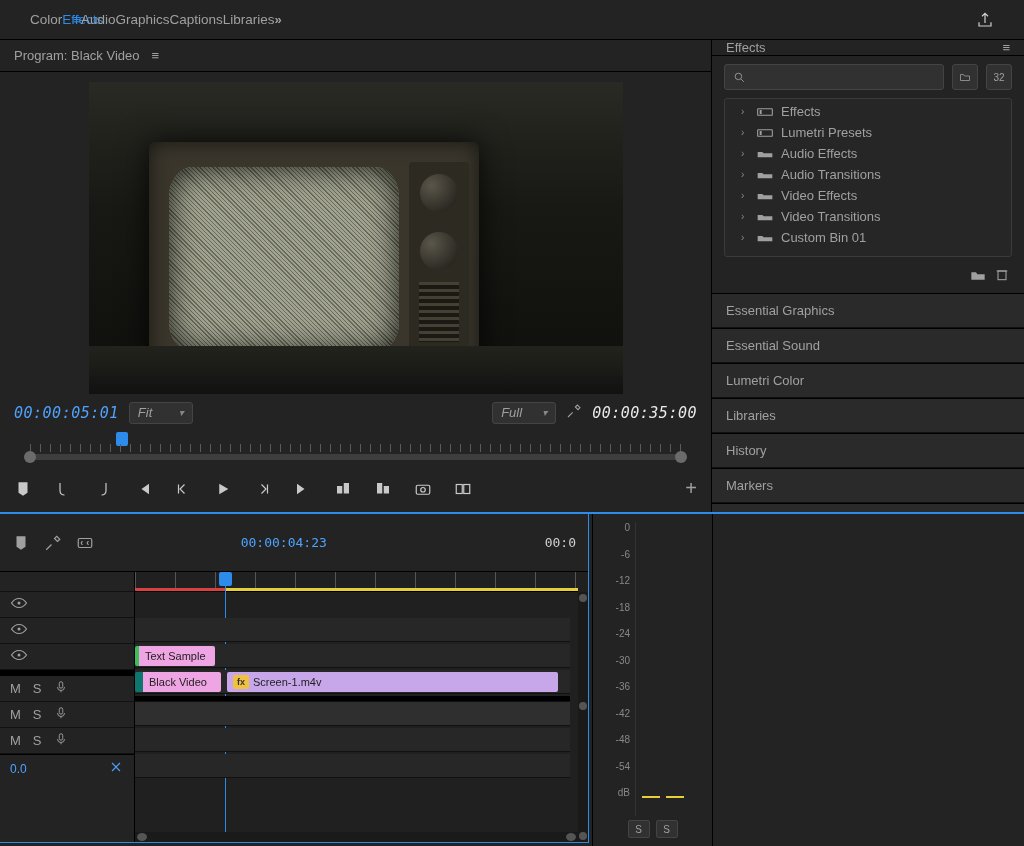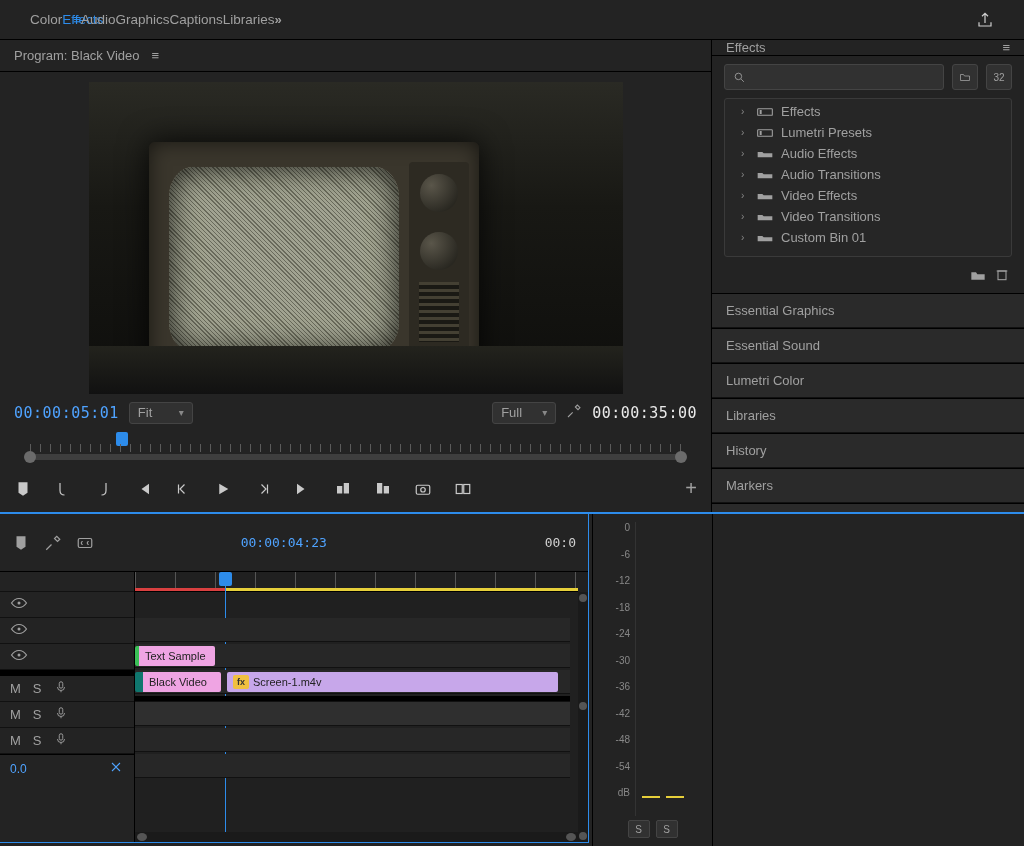--- a/index.html
+++ b/index.html
@@ -40,21 +40,21 @@
     box-shadow:inset 0 0 30px rgba(0,0,0,.8);
     filter:contrast(1.1);
   }
   .tv-panel{position:absolute;left:320px;top:80px;width:60px;height:190px;background:#2d2a22;border-radius:4px;}
   .tv-knob{position:absolute;width:38px;height:38px;border-radius:50%;background:radial-gradient(circle at 30% 30%, #5a564a, #1a1914);}
   .tv-knob.k1{left:331px;top:92px;}
   .tv-knob.k2{left:331px;top:150px;}
   .tv-slots{position:absolute;left:330px;top:200px;width:40px;height:60px;background:repeating-linear-gradient(to bottom,#444033 0 3px,#1a1914 3px 7px);}
   .shelf{position:absolute;left:0;right:0;bottom:0;height:48px;background:linear-gradient(to bottom,#23231d,#111);}
 
-  .transport-row{display:flex;align-items:center;padding:8px 14px;gap:10px;}
+  .transport-row{display:flex;align-items:center;padding:8px 14px;gap:10px;font-style:italic;}
   .tc{font-family:ui-monospace,Menlo,Consolas,monospace;font-size:15px;letter-spacing:.5px;}
   .tc-blue{color:var(--blue-tc);}
   .tc-white{color:#eaeaea;}
   .dd{display:flex;align-items:center;justify-content:space-between;background:var(--bg-3);border:1px solid #444;border-radius:3px;padding:2px 8px;min-width:64px;height:22px;color:var(--txt-dim);cursor:pointer;}
   .dd .chev{font-size:10px;color:var(--txt-dim2);}
   .wrench{color:var(--txt-dim);cursor:pointer;}
   .scrubber-wrap{position:relative;height:42px;padding:0 20px;}
   .scrubber-bar{position:absolute;top:22px;left:30px;right:30px;height:6px;background:#3e3e3e;border-radius:3px;}
   .scrubber-ticks{position:absolute;top:12px;left:30px;right:30px;height:8px;
     background:repeating-linear-gradient(to right,#5b5b5b 0 1px,transparent 1px 10px);}

